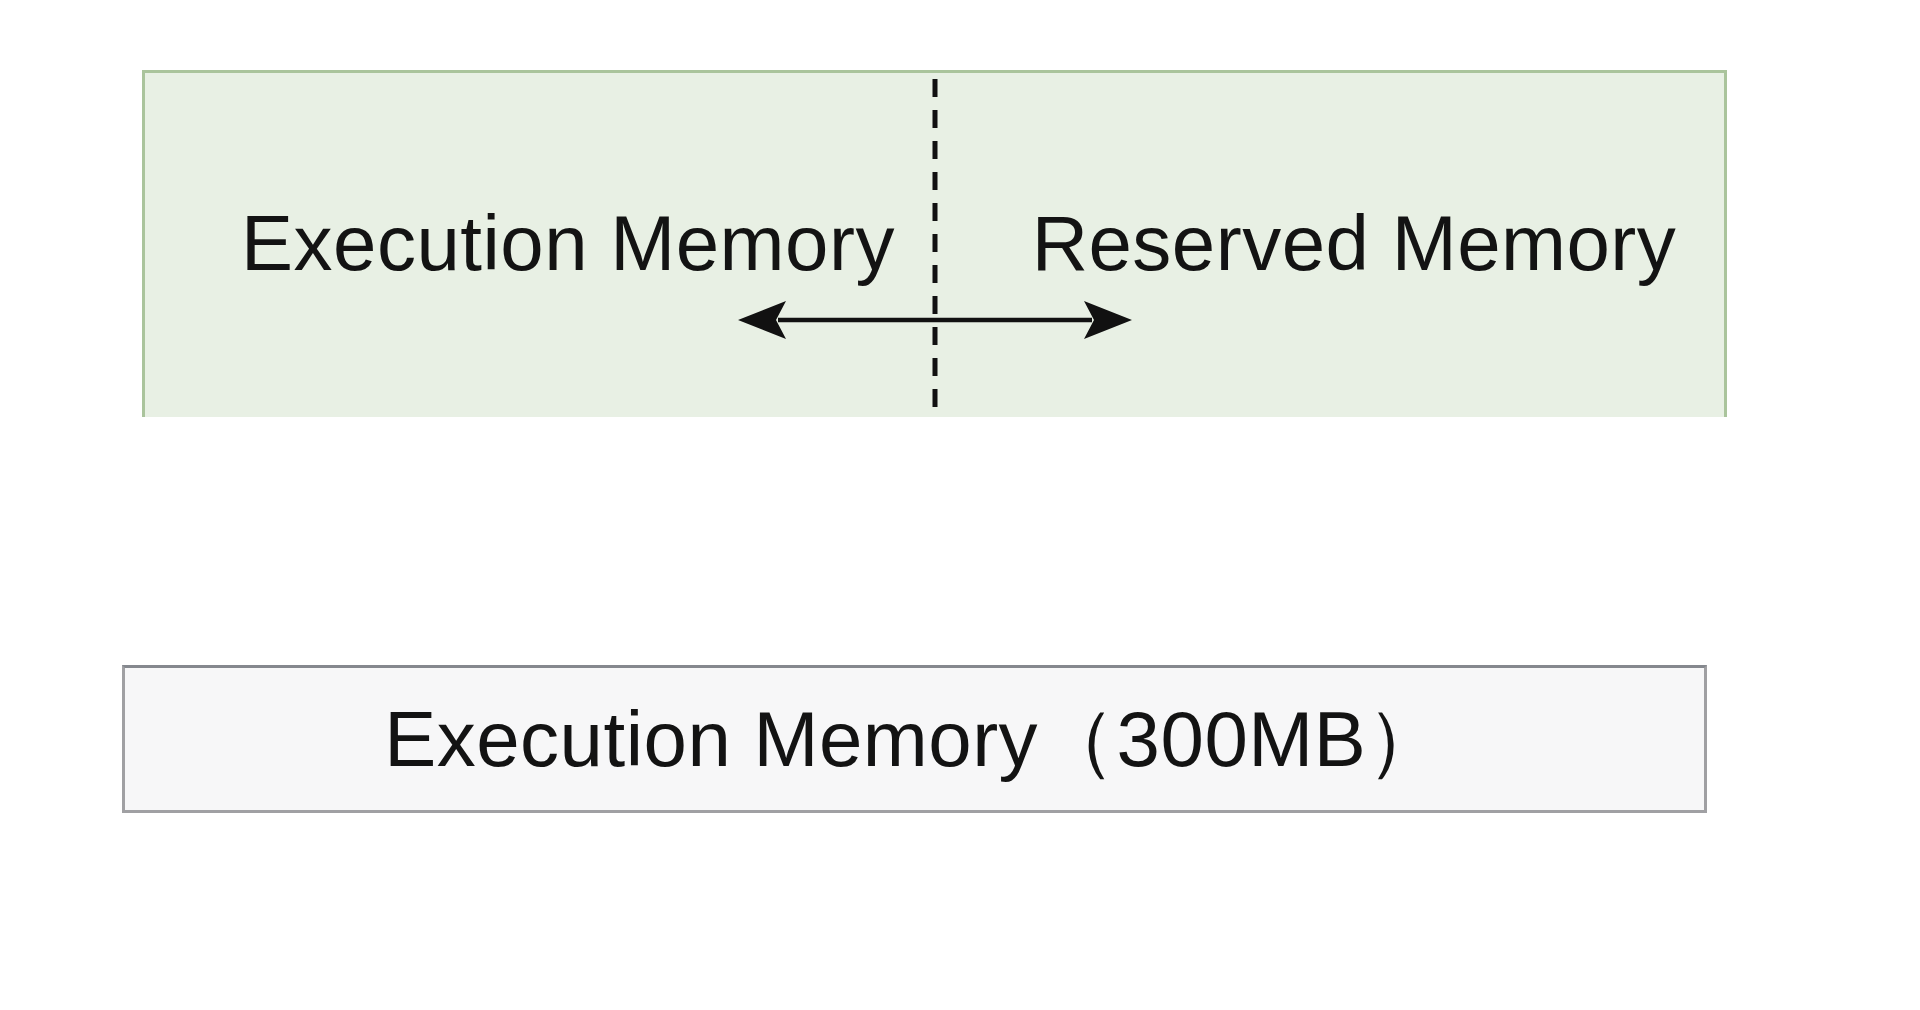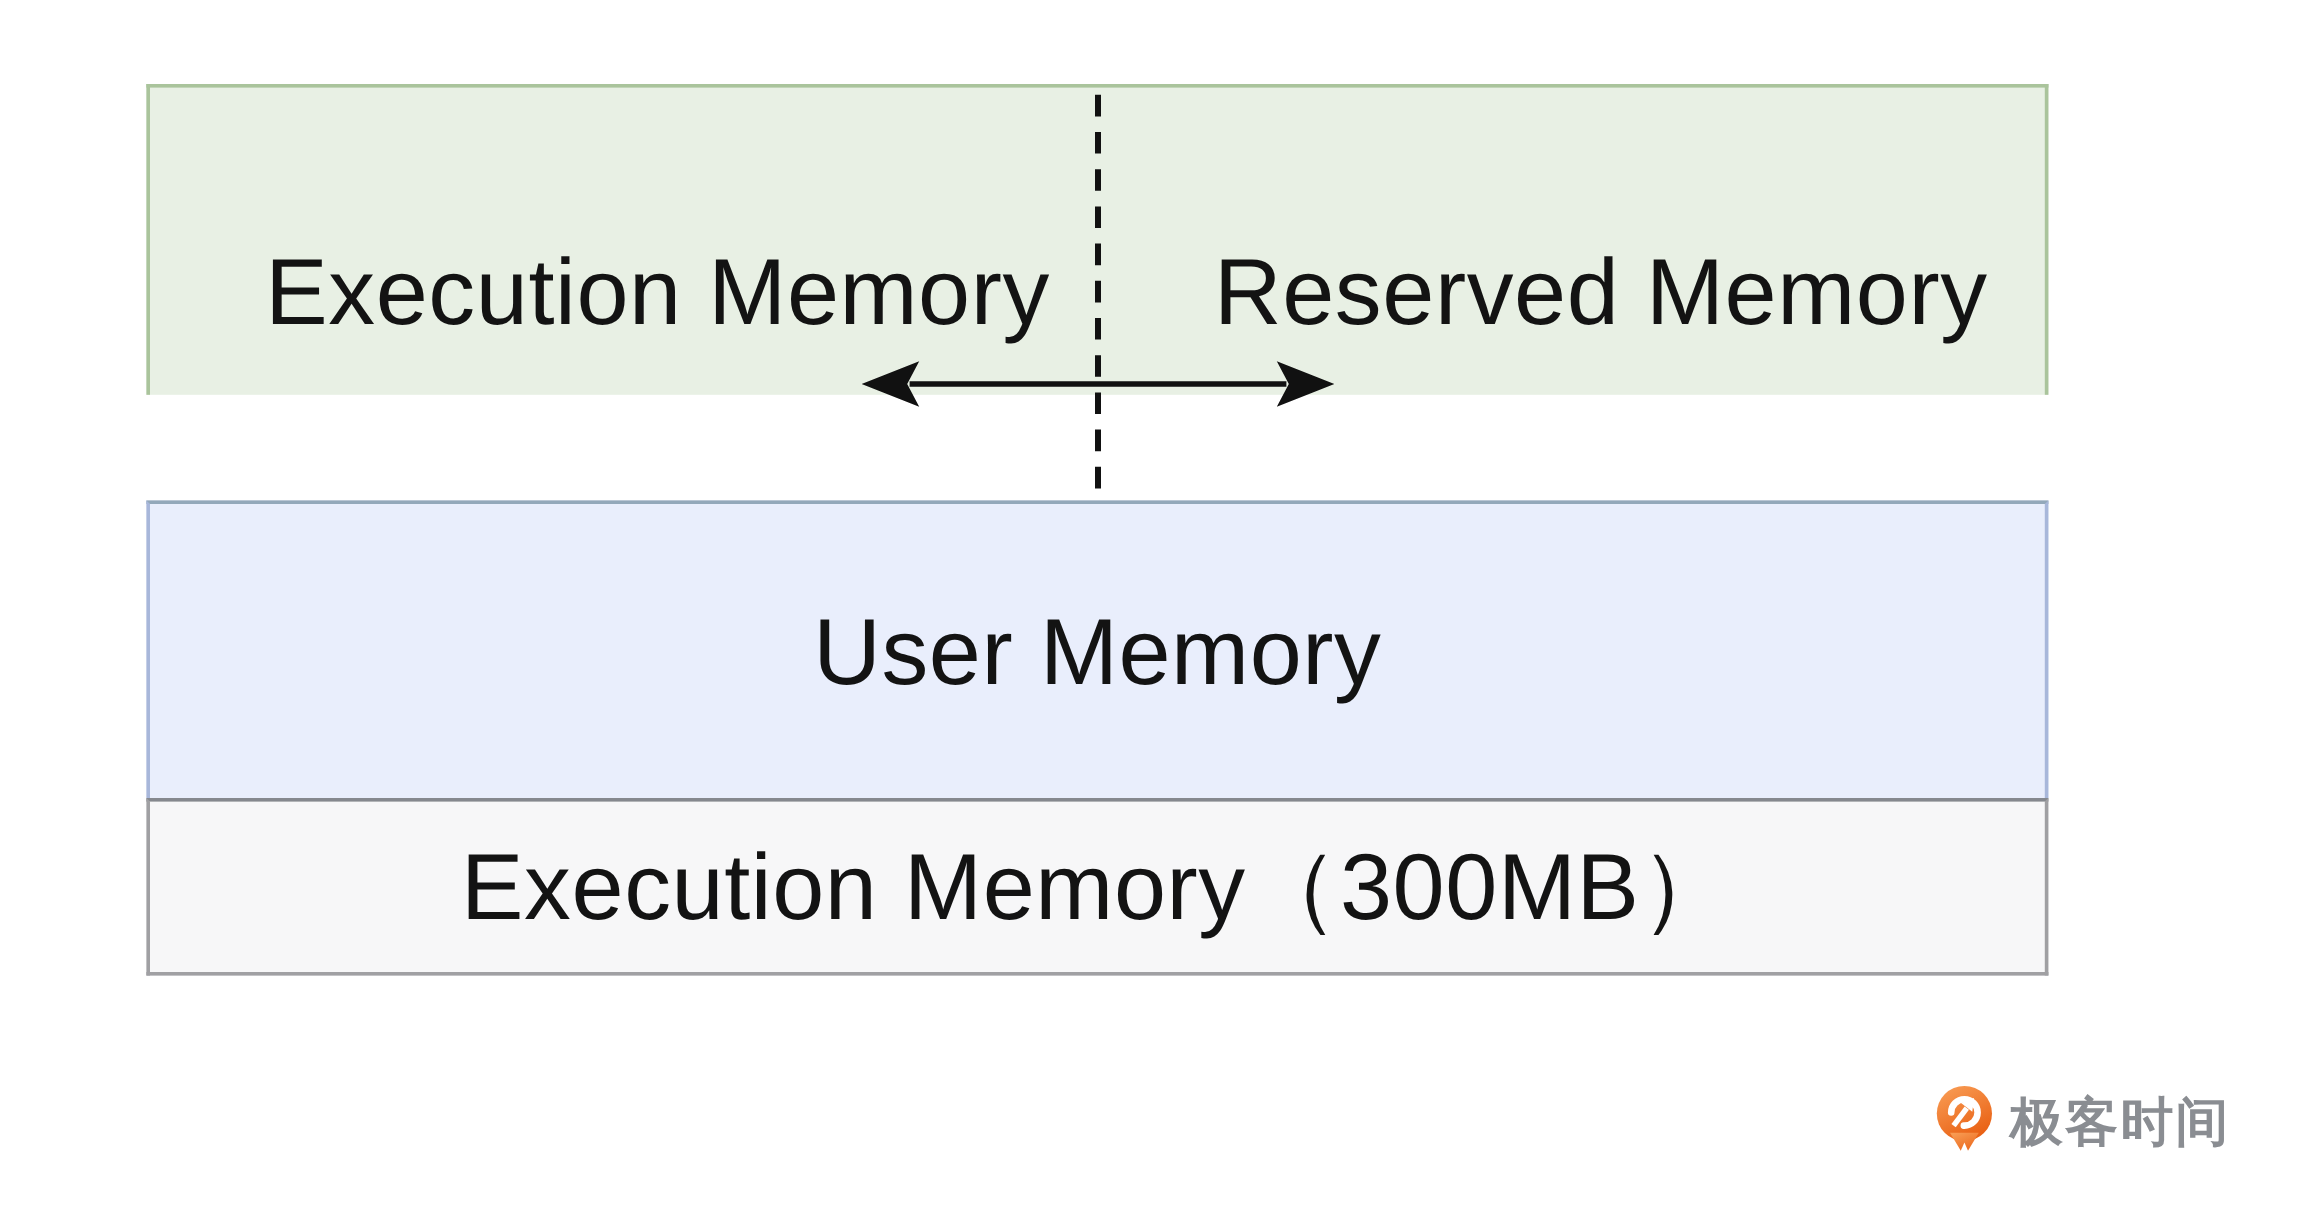--- a/index.html
+++ b/index.html
@@ -15,24 +15,25 @@
     overflow: hidden;
   }
   .box {
     position: absolute;
     left: 122px;
     width: 1585px;
     box-sizing: border-box;
   }
   .box.unified {
     top: 70px;
-    height: 259px;
+    height: 347px;
     background: var(--unified-fill, #e8f0e4);
     border: 3px solid var(--unified-border, #aac49c);
     border-bottom: 0;
+    margin-left: 20px;
   }
   .box.user {
     top: 417px;
     height: 248px;
     background: var(--user-fill, #e9eefc);
     border: 3px solid var(--user-border, #a8b7da);
     border-top-color: var(--user-border-top, #93a8ba);
     border-bottom: 0;
     display: flex;
     align-items: center;
@@ -98,39 +99,19 @@
       <g>
         <line x1="633" y1="247" x2="947" y2="247" stroke-width="4.5"></line>
         <polygon points="593,247 641,228 631,247 641,266"></polygon>
         <polygon points="987,247 939,228 949,247 939,266"></polygon>
       </g>
     </svg>
     <div class="mem-label glabel exec">Execution Memory</div>
     <div class="mem-label glabel stor">Reserved Memory</div>
   </div>
 
-  <div class="box user">
-    <div class="mem-label">User Memory</div>
-  </div>
 
   <div class="box reserved">
     <div class="mem-label">Execution Memory（300MB）</div>
   </div>
 
-  <div class="logo">
-    <svg width="50" height="64" viewBox="0 0 50 64" aria-hidden="true">
-      <defs>
-        <linearGradient id="og" x1="0.2" y1="0" x2="0.7" y2="1">
-          <stop offset="0" stop-color="#f89b53"></stop>
-          <stop offset="1" stop-color="#e85d10"></stop>
-        </linearGradient>
-      </defs>
-      <circle cx="25" cy="24" r="23" fill="url(#og)"></circle>
-      <path d="M13 40 L25 60 L37 40 Z" fill="url(#og)"></path>
-      <path d="M18 64 L25 48 L32 64 Z" fill="#ffffff"></path>
-      <circle cx="25" cy="23" r="11" fill="none" stroke="#ffffff" stroke-width="5.5" stroke-dasharray="52 17.1" stroke-linecap="round" transform="rotate(-180 25 23)"></circle>
-      <line x1="16" y1="34" x2="27" y2="19.5" stroke="#ffffff" stroke-width="4.5"></line>
-      <polygon points="33,11 31.6,22.5 22.2,15.1" fill="#ffffff"></polygon>
-    </svg>
-    <div class="logo-text">极客时间</div>
-  </div>
 
 </div>
 
 </body></html>

